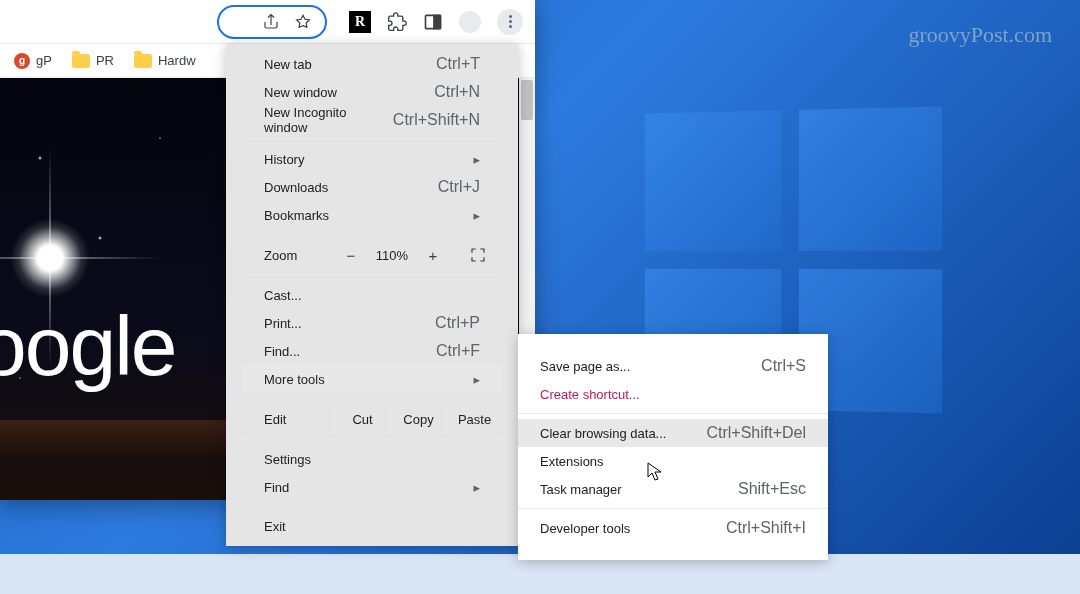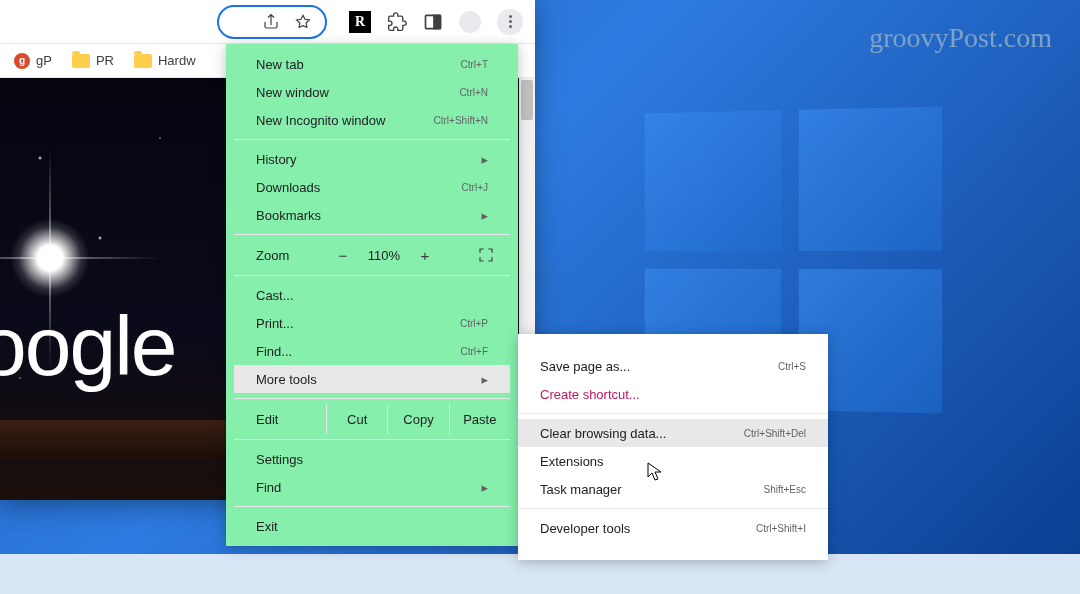--- a/index.html
+++ b/index.html
@@ -1,21 +1,21 @@
 <!DOCTYPE html>
 <html><head>
 <meta charset="utf-8">
 <style>
 html,body{margin:0;padding:0;width:1080px;height:594px;overflow:hidden;font-family:"Segoe UI",Arial,sans-serif;font-size:13px;color:#202124;background:#000}
 *{box-sizing:border-box}
 .desktop{position:absolute;inset:0;background:linear-gradient(135deg,#1b5fb8 0%,#2d7be0 40%,#0a3d8f 100%)}
 .winlogo{position:absolute;left:640px;top:110px;width:300px;height:300px;display:grid;grid-template-columns:1fr 1fr;grid-template-rows:1fr 1fr;gap:18px;transform:perspective(900px) rotateY(-8deg)}
 .winlogo div{background:linear-gradient(135deg,#3a8ef0,#1e6cd0);opacity:.55}
 .taskbar{position:absolute;left:0;right:0;bottom:0;height:40px;background:#d9e6f5}
-.watermark{position:absolute;right:28px;top:22px;color:#8aa9c7;font-family:Georgia,'Times New Roman',serif;font-size:28px;opacity:.9}
+.watermark{position:absolute;right:28px;top:22px;color:#8aa9c7;font-family:Georgia,'Times New Roman',serif;font-size:22px;opacity:.9}
 .chrome{position:absolute;left:0;top:0;width:535px;height:500px;background:#fff;box-shadow:0 6px 24px rgba(0,0,0,.35);border-radius:0 0 2px 2px}
 .omnibar{height:44px;background:#fff;display:flex;align-items:center;justify-content:flex-end;padding:0 12px;gap:16px;border-bottom:1px solid #e8eaed}
 .url-pill{flex:0 0 110px;height:34px;border:2px solid #1a73e8;border-radius:20px;display:flex;align-items:center;justify-content:flex-end;gap:12px;padding:0 12px;margin-right:6px}
 .ico{width:20px;height:20px;display:flex;align-items:center;justify-content:center;color:#3c4043}
 .ico svg{width:18px;height:18px;stroke:currentColor;fill:none;stroke-width:1.6}
 .ico.big svg{width:20px;height:20px}
 .r-icon{width:22px;height:22px;background:#000;color:#fff;display:flex;align-items:center;justify-content:center;font-weight:900;font-size:14px;font-family:Georgia,serif}
 .avatar{width:22px;height:22px;border-radius:50%;background:#e8eaed}
 .kebab{width:26px;height:26px;border-radius:50%;background:#e8eaed;display:flex;flex-direction:column;align-items:center;justify-content:center;gap:2px}
 .kebab span{width:3px;height:3px;background:#5f6368;border-radius:50%}
@@ -26,26 +26,26 @@
 .bm .gp{width:16px;height:16px;border-radius:50%;background:#d84a2b;color:#fff;font-size:10px;font-weight:700;display:flex;align-items:center;justify-content:center}
 .content{position:relative;height:calc(100% - 78px);overflow:hidden;background:#0a0a1a}
 .stars{position:absolute;inset:0;background:radial-gradient(2px 2px at 40px 80px,#fff,transparent),radial-gradient(2px 2px at 100px 160px,#fff,transparent),radial-gradient(1px 1px at 160px 60px,#fff,transparent),radial-gradient(1px 1px at 20px 300px,#fff,transparent),radial-gradient(2px 2px at 120px 350px,#fff,transparent),linear-gradient(180deg,#050510 0%,#0a0a1a 60%,#1a0f0a 100%)}
 .sun{position:absolute;left:10px;top:140px;width:80px;height:80px;background:radial-gradient(circle,#fff 0%,#fff 22%,rgba(255,255,255,.15) 55%,transparent 70%)}
 .sun::before,.sun::after{content:'';position:absolute;left:50%;top:50%;width:220px;height:1px;background:linear-gradient(90deg,transparent,#fff,transparent);transform:translate(-50%,-50%)}
 .sun::after{transform:translate(-50%,-50%) rotate(90deg)}
 .gtxt{position:absolute;left:-20px;top:220px;color:#fff;font-size:84px;font-weight:400;font-family:'Product Sans',Arial,sans-serif;letter-spacing:-2px}
 .horizon{position:absolute;left:0;right:0;bottom:40px;height:40px;background:linear-gradient(180deg,#3a1f15,#1a0d08)}
 .scroll{position:absolute;right:0;top:0;bottom:0;width:16px;background:#f1f1f1}
 .scroll-thumb{position:absolute;left:2px;right:2px;top:2px;height:40px;background:#c1c1c1;border-radius:2px}
-.menu{position:absolute;left:226px;top:44px;width:292px;background:#86efac;box-shadow:0 2px 12px rgba(0,0,0,.25);padding:6px 8px;z-index:10}
+.menu{position:absolute;left:226px;top:44px;width:292px;background:#e5e5e5;box-shadow:0 2px 12px rgba(0,0,0,.25);padding:6px 16px;z-index:10}
 .submenu{position:absolute;left:518px;top:334px;width:310px;background:#fff;box-shadow:0 2px 12px rgba(0,0,0,.25);padding:18px 0;z-index:11}
 .mi{display:flex;align-items:center;justify-content:space-between;height:28px;padding:0 22px;cursor:default}
 .mi.hl{background:#e8e8e8}
 .mi .lbl{color:#202124}
-.mi .sc{color:#5f6368;font-size:10px}
+.mi .sc{color:#5f6368;font-size:16px}
 .mi.dis .lbl,.mi.dis .sc{color:#be185d}
 .mi .arr{color:#5f6368}
 .sep{height:1px;background:#e8eaed;margin:5px 0}
 .zoomrow{display:flex;align-items:center;height:30px;padding:0 14px 0 22px}
 .zoomrow .zl{width:70px}
 .zoomrow .zb{width:34px;text-align:center;font-size:15px;color:#3c4043}
 .zoomrow .zv{width:48px;text-align:center}
 .zoomrow .fs{margin-left:auto}
 .editrow{display:flex;align-items:center;height:30px;padding-left:22px}
 .editrow .el{width:70px}

